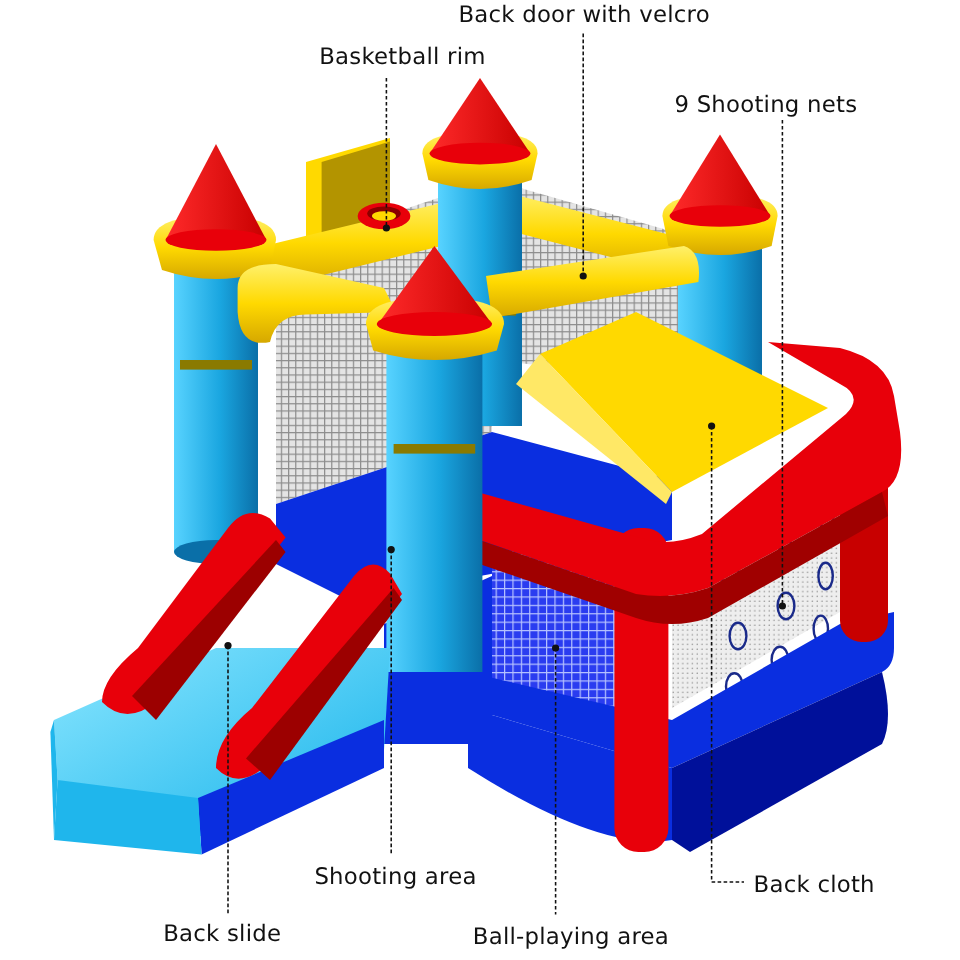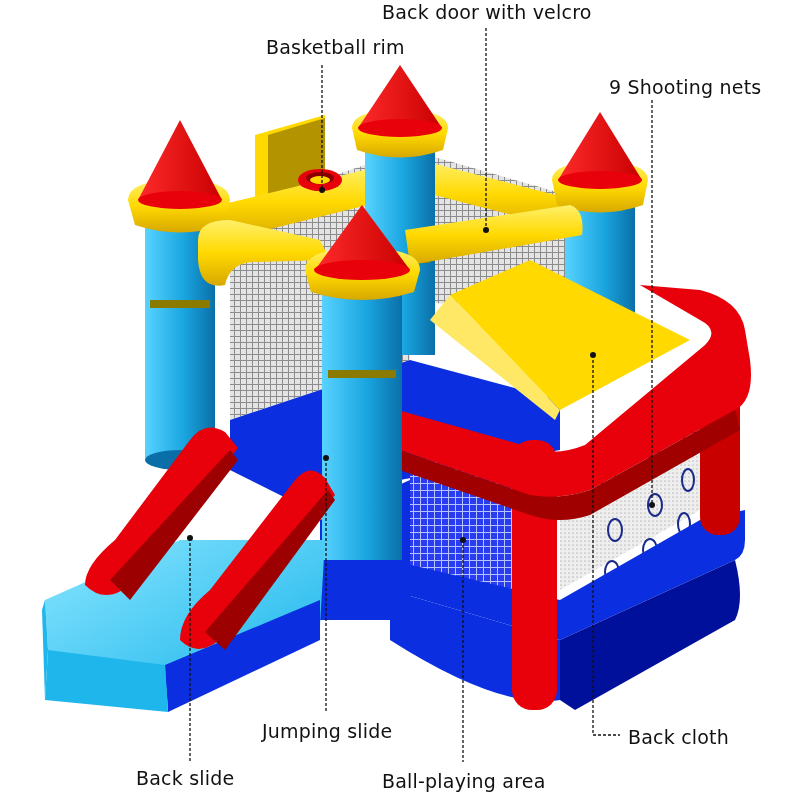--- a/index.html
+++ b/index.html
@@ -152,18 +152,18 @@
       <circle cx="652" cy="505" r="3"></circle>
       <circle cx="326" cy="458" r="3"></circle>
       <circle cx="593" cy="355" r="3"></circle>
       <circle cx="190" cy="538" r="3"></circle>
       <circle cx="463" cy="540" r="3"></circle>
     </g>
   </svg>
 
   <div class="lbl" style="left:382px;top:1px;">Back door with velcro</div>
   <div class="lbl" style="left:266px;top:36px;">Basketball rim</div>
-  <div class="lbl" style="left:609px;top:76px;">9 Shooting nets</div>
-  <div class="lbl" style="left:262px;top:720px;">Jumping slide</div>
+  <div class="lbl" style="left:562px;top:76px;">9 Shooting nets</div>
+  <div class="lbl" style="left:262px;top:720px;">Shooting area</div>
   <div class="lbl" style="left:628px;top:726px;">Back cloth</div>
   <div class="lbl" style="left:136px;top:767px;">Back slide</div>
-  <div class="lbl" style="left:382px;top:770px;">Ball-playing area</div>
+  <div class="lbl" style="left:394px;top:770px;">Ball-playing area</div>
 </div>
 
 </body></html>

